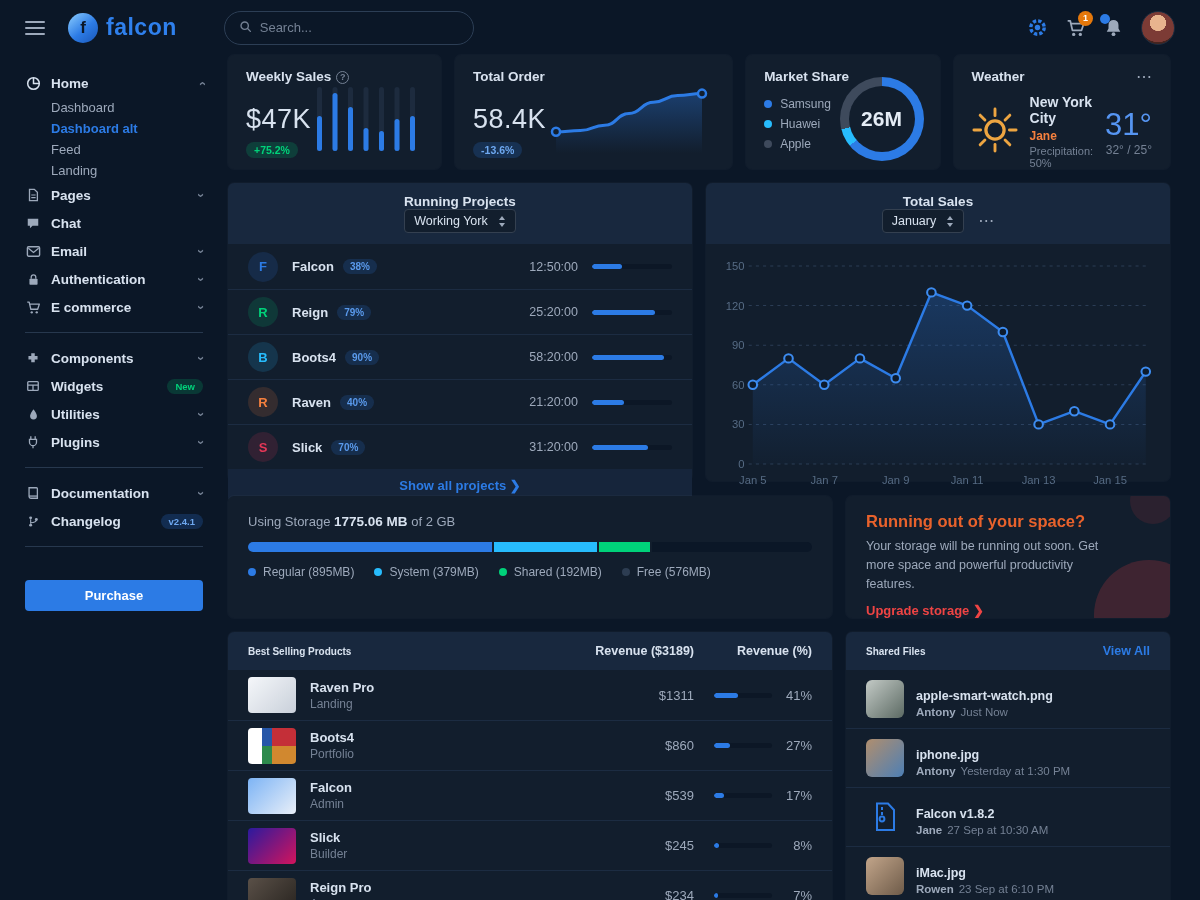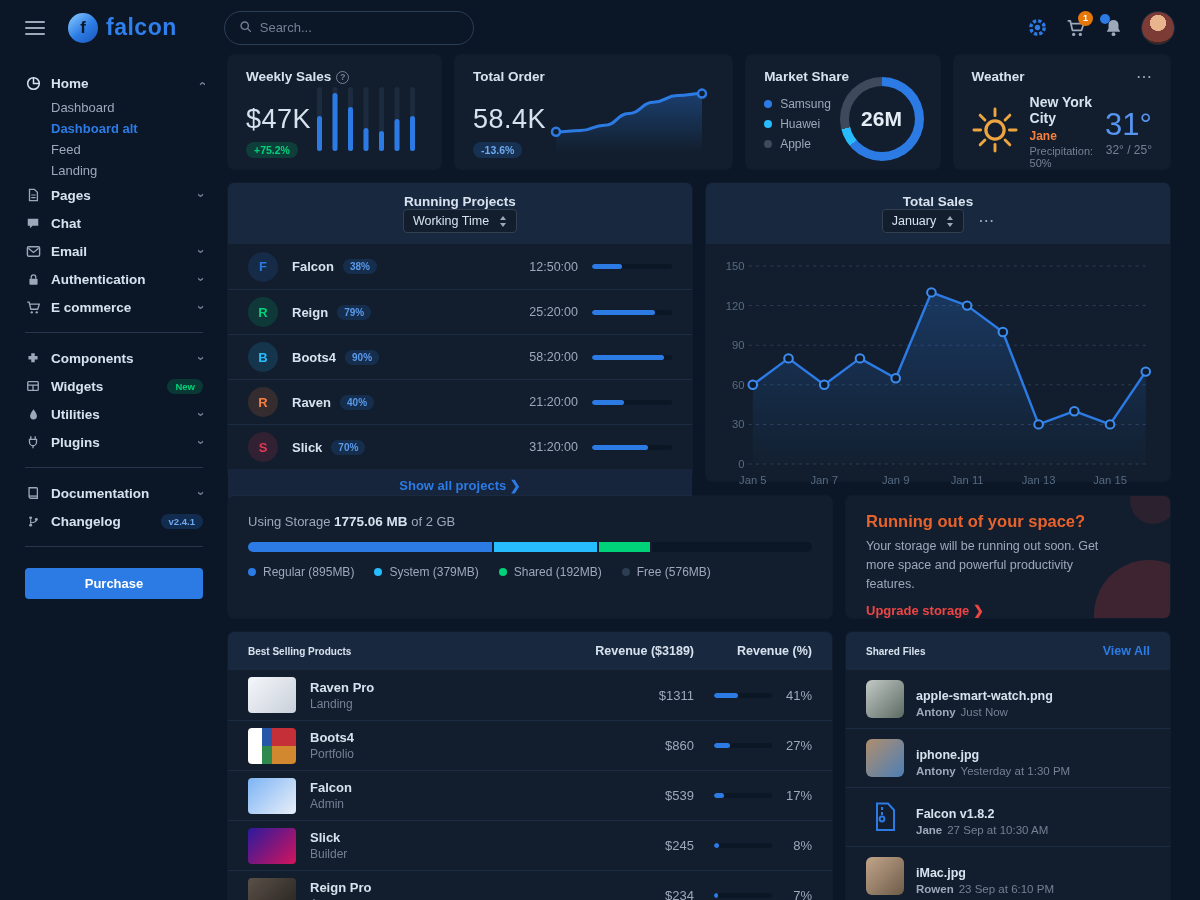--- a/index.html
+++ b/index.html
@@ -34,21 +34,21 @@
   .nav-item.active .ic { color:#d8e2ef; }
   .nav-item .lbl { flex:1; }
   .nav-sub { display:flex; align-items:center; height:21px; padding-left:26px; color:#9da9bb; font-size:13px; cursor:pointer; }
   .nav-sub.active { color:#2c7be5; font-weight:600; }
   .chev { color:#748194; font-size:13px; display:inline-block; transform:rotate(90deg); margin-left:6px; }
   .chev.up { transform:rotate(-90deg); }
   .badge { font-size:9.5px; font-weight:bold; border-radius:9px; padding:2px 8px; margin-left:8px; }
   .badge.success { background:rgba(0,210,122,.18); color:#00d27a; }
   .badge.primary { background:rgba(44,123,229,.22); color:#6ea8f0; }
   .side-div { border-top:1px solid #27384e; margin:11px 0; }
-  .purchase { width:100%; height:31px; background:#2c7be5; border:none; border-radius:4px; color:#fff; font-weight:bold; font-size:13px; cursor:pointer; margin-top:10px; font-family:inherit; }
+  .purchase { width:100%; height:31px; background:#2c7be5; border:none; border-radius:4px; color:#fff; font-weight:bold; font-size:13px; cursor:pointer; margin-top:22px; font-family:inherit; }
   
   .main { position:absolute; left:228px; top:55px; right:30px; }
   .card { background:#121e2d; border-radius:6px; box-shadow:0 0 0 1px rgba(255,255,255,.025); }
   .row1 { display:grid; grid-template-columns:repeat(4,1fr); gap:14px; margin-bottom:14px; }
   .row1 .card { height:114px; padding:14px 18px; position:relative; }
   .card-title { font-size:13.5px; font-weight:bold; color:#d8e2ef; }
   .kpi-flex { display:flex; justify-content:space-between; align-items:flex-end; height:68px; margin-top:6px; }
   .kpi-value { font-size:27px; color:#d8e2ef; font-weight:400; letter-spacing:.5px; }
   .kpi-badge { display:inline-block; font-size:10.5px; font-weight:bold; border-radius:9px; padding:2px 8px; margin-top:7px; }
   .kpi-badge.up { background:rgba(0,210,122,.18); color:#00d27a; }
@@ -412,21 +412,21 @@
         </div>
       </div>
     </div>
   </div>
 
   <div class="row2">
     <div class="card">
       <div class="card-head">
         <div class="card-title">Running Projects</div>
         <div class="select">
-          <span>Working Time</span>
+          <span>Working York</span>
           <svg width="8" height="11" viewBox="0 0 8 11">
               <path d="M4 0l3 4H1z" fill="#9da9bb"></path>
               <path d="M4 11L1 7h6z" fill="#9da9bb"></path>
             </svg>
         </div>
       </div>
       <div class="proj-rows" id="proj-rows">
           <div class="proj-row">
             <span class="p-av" style="background: rgba(44, 123, 229, 0.15); color: rgb(44, 123, 229);">F</span>
             <span class="p-name">Falcon</span>

